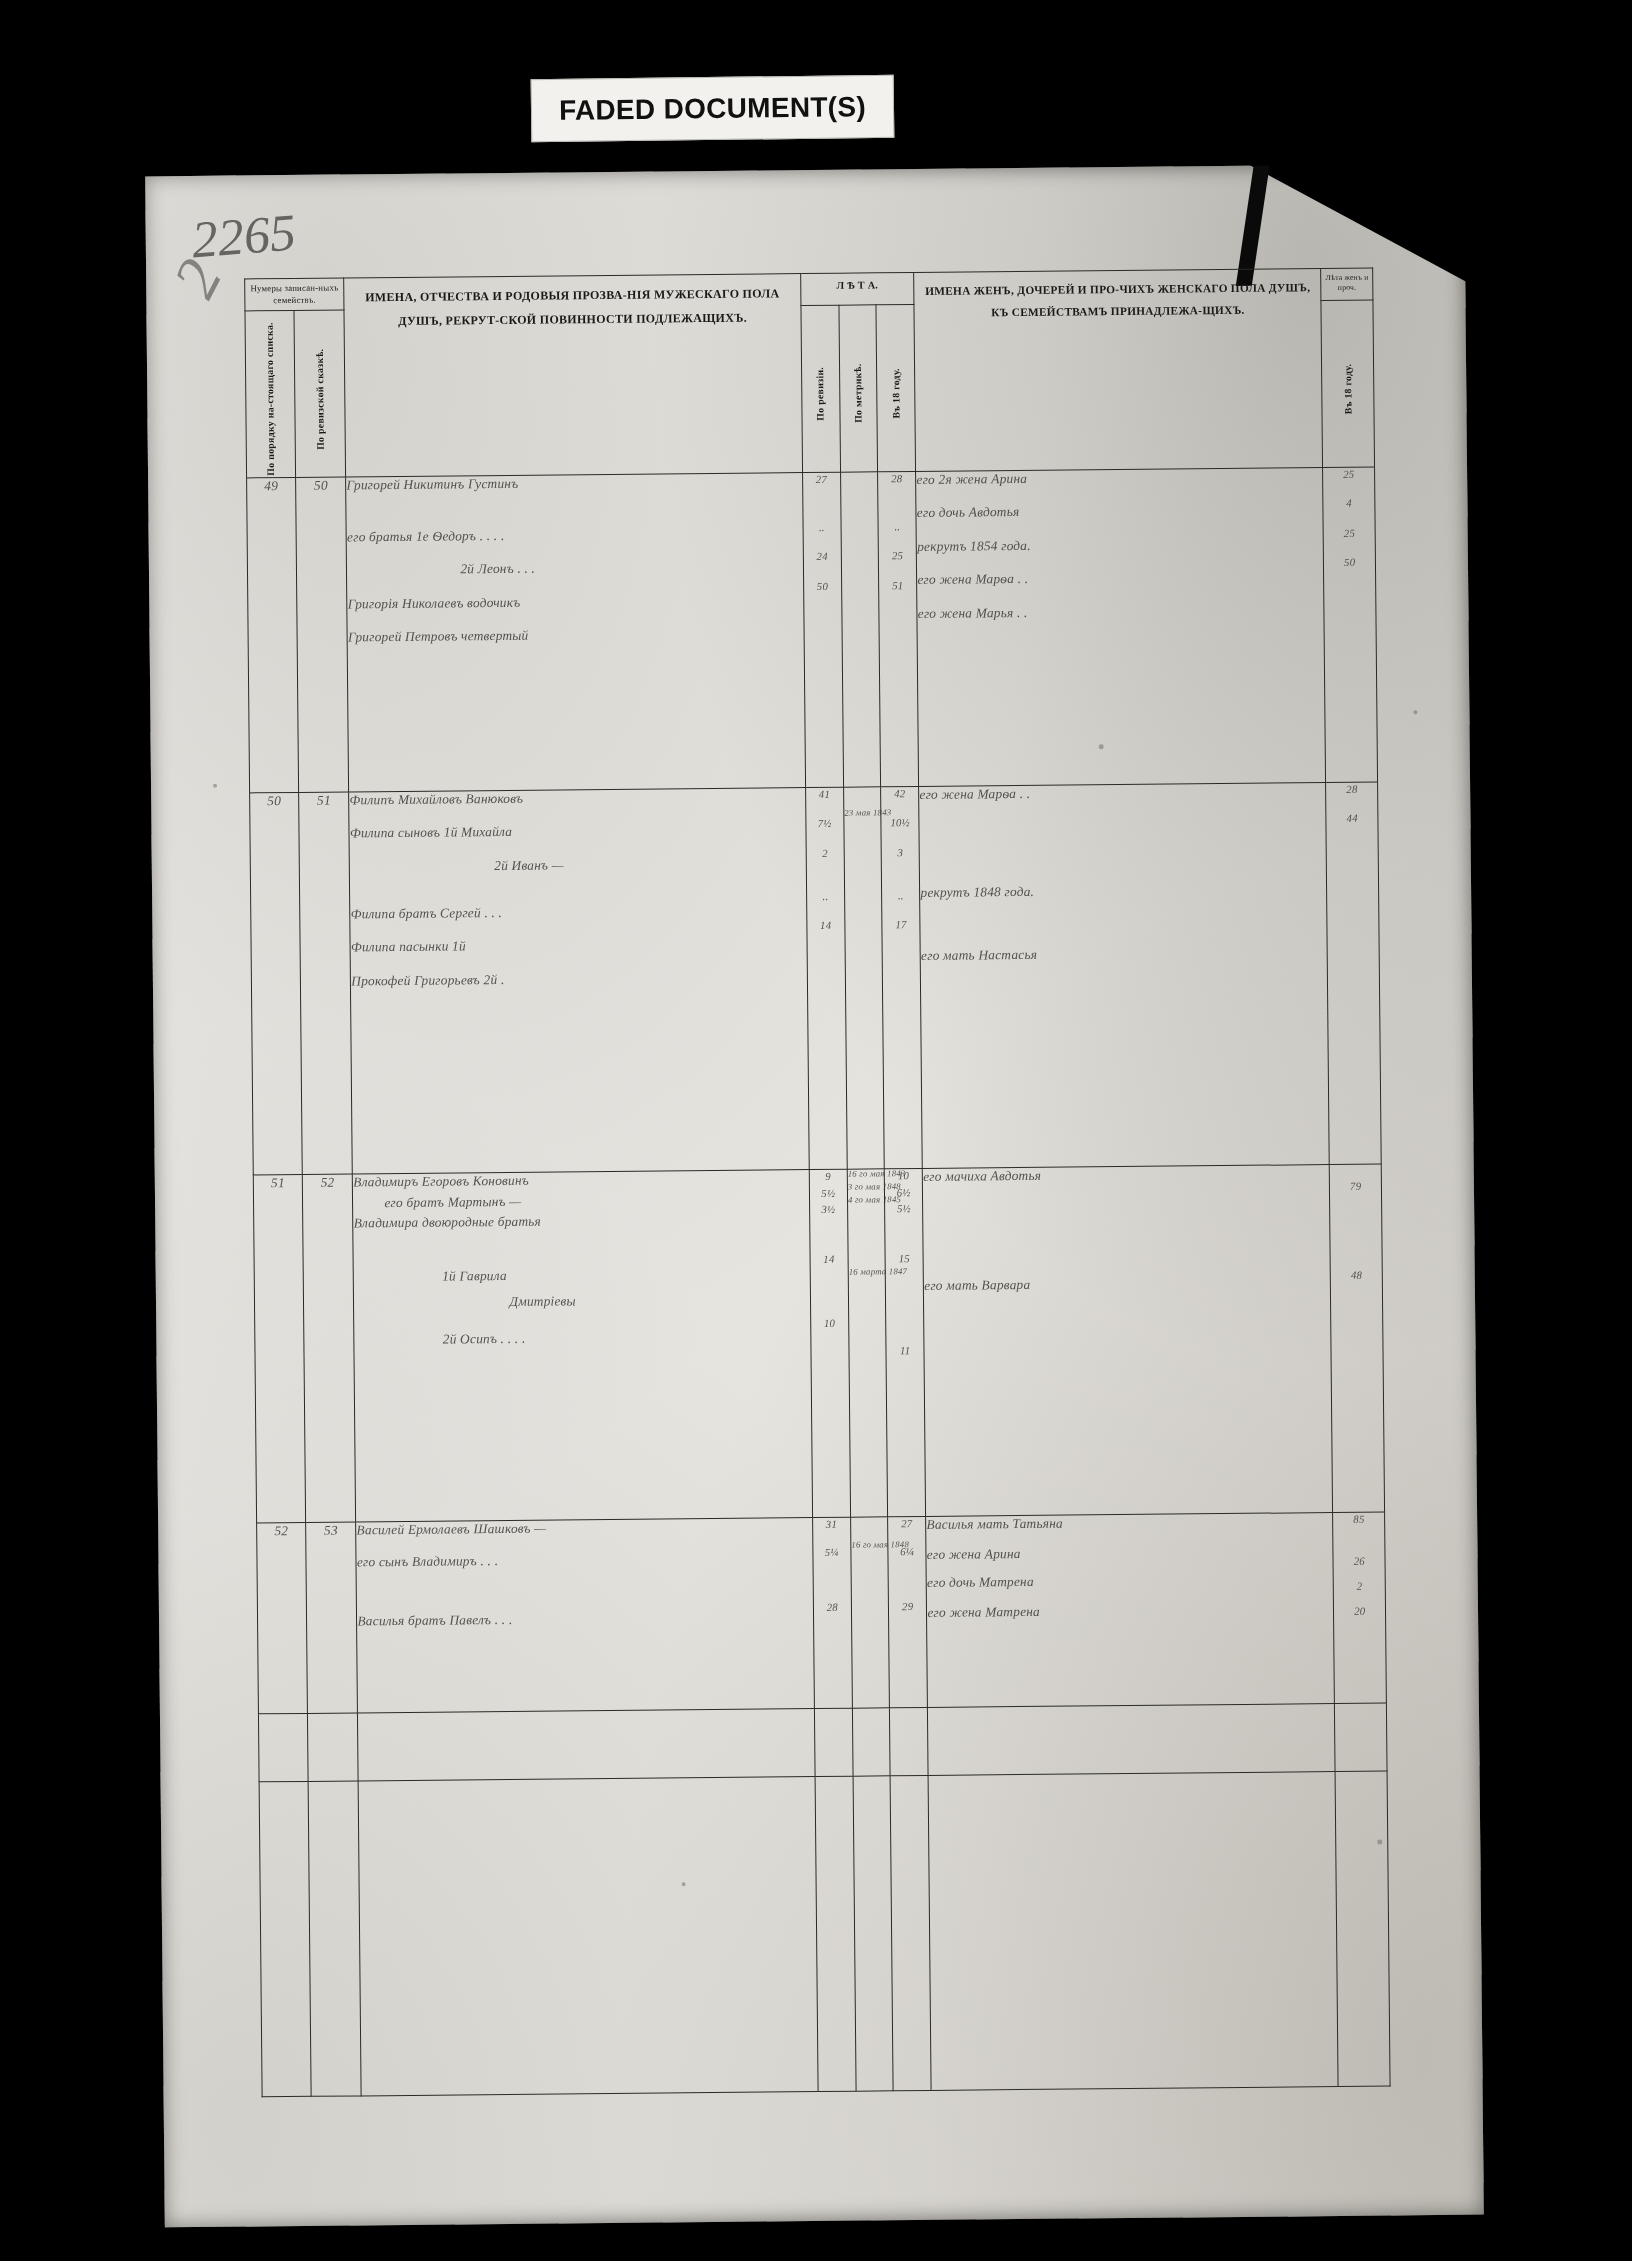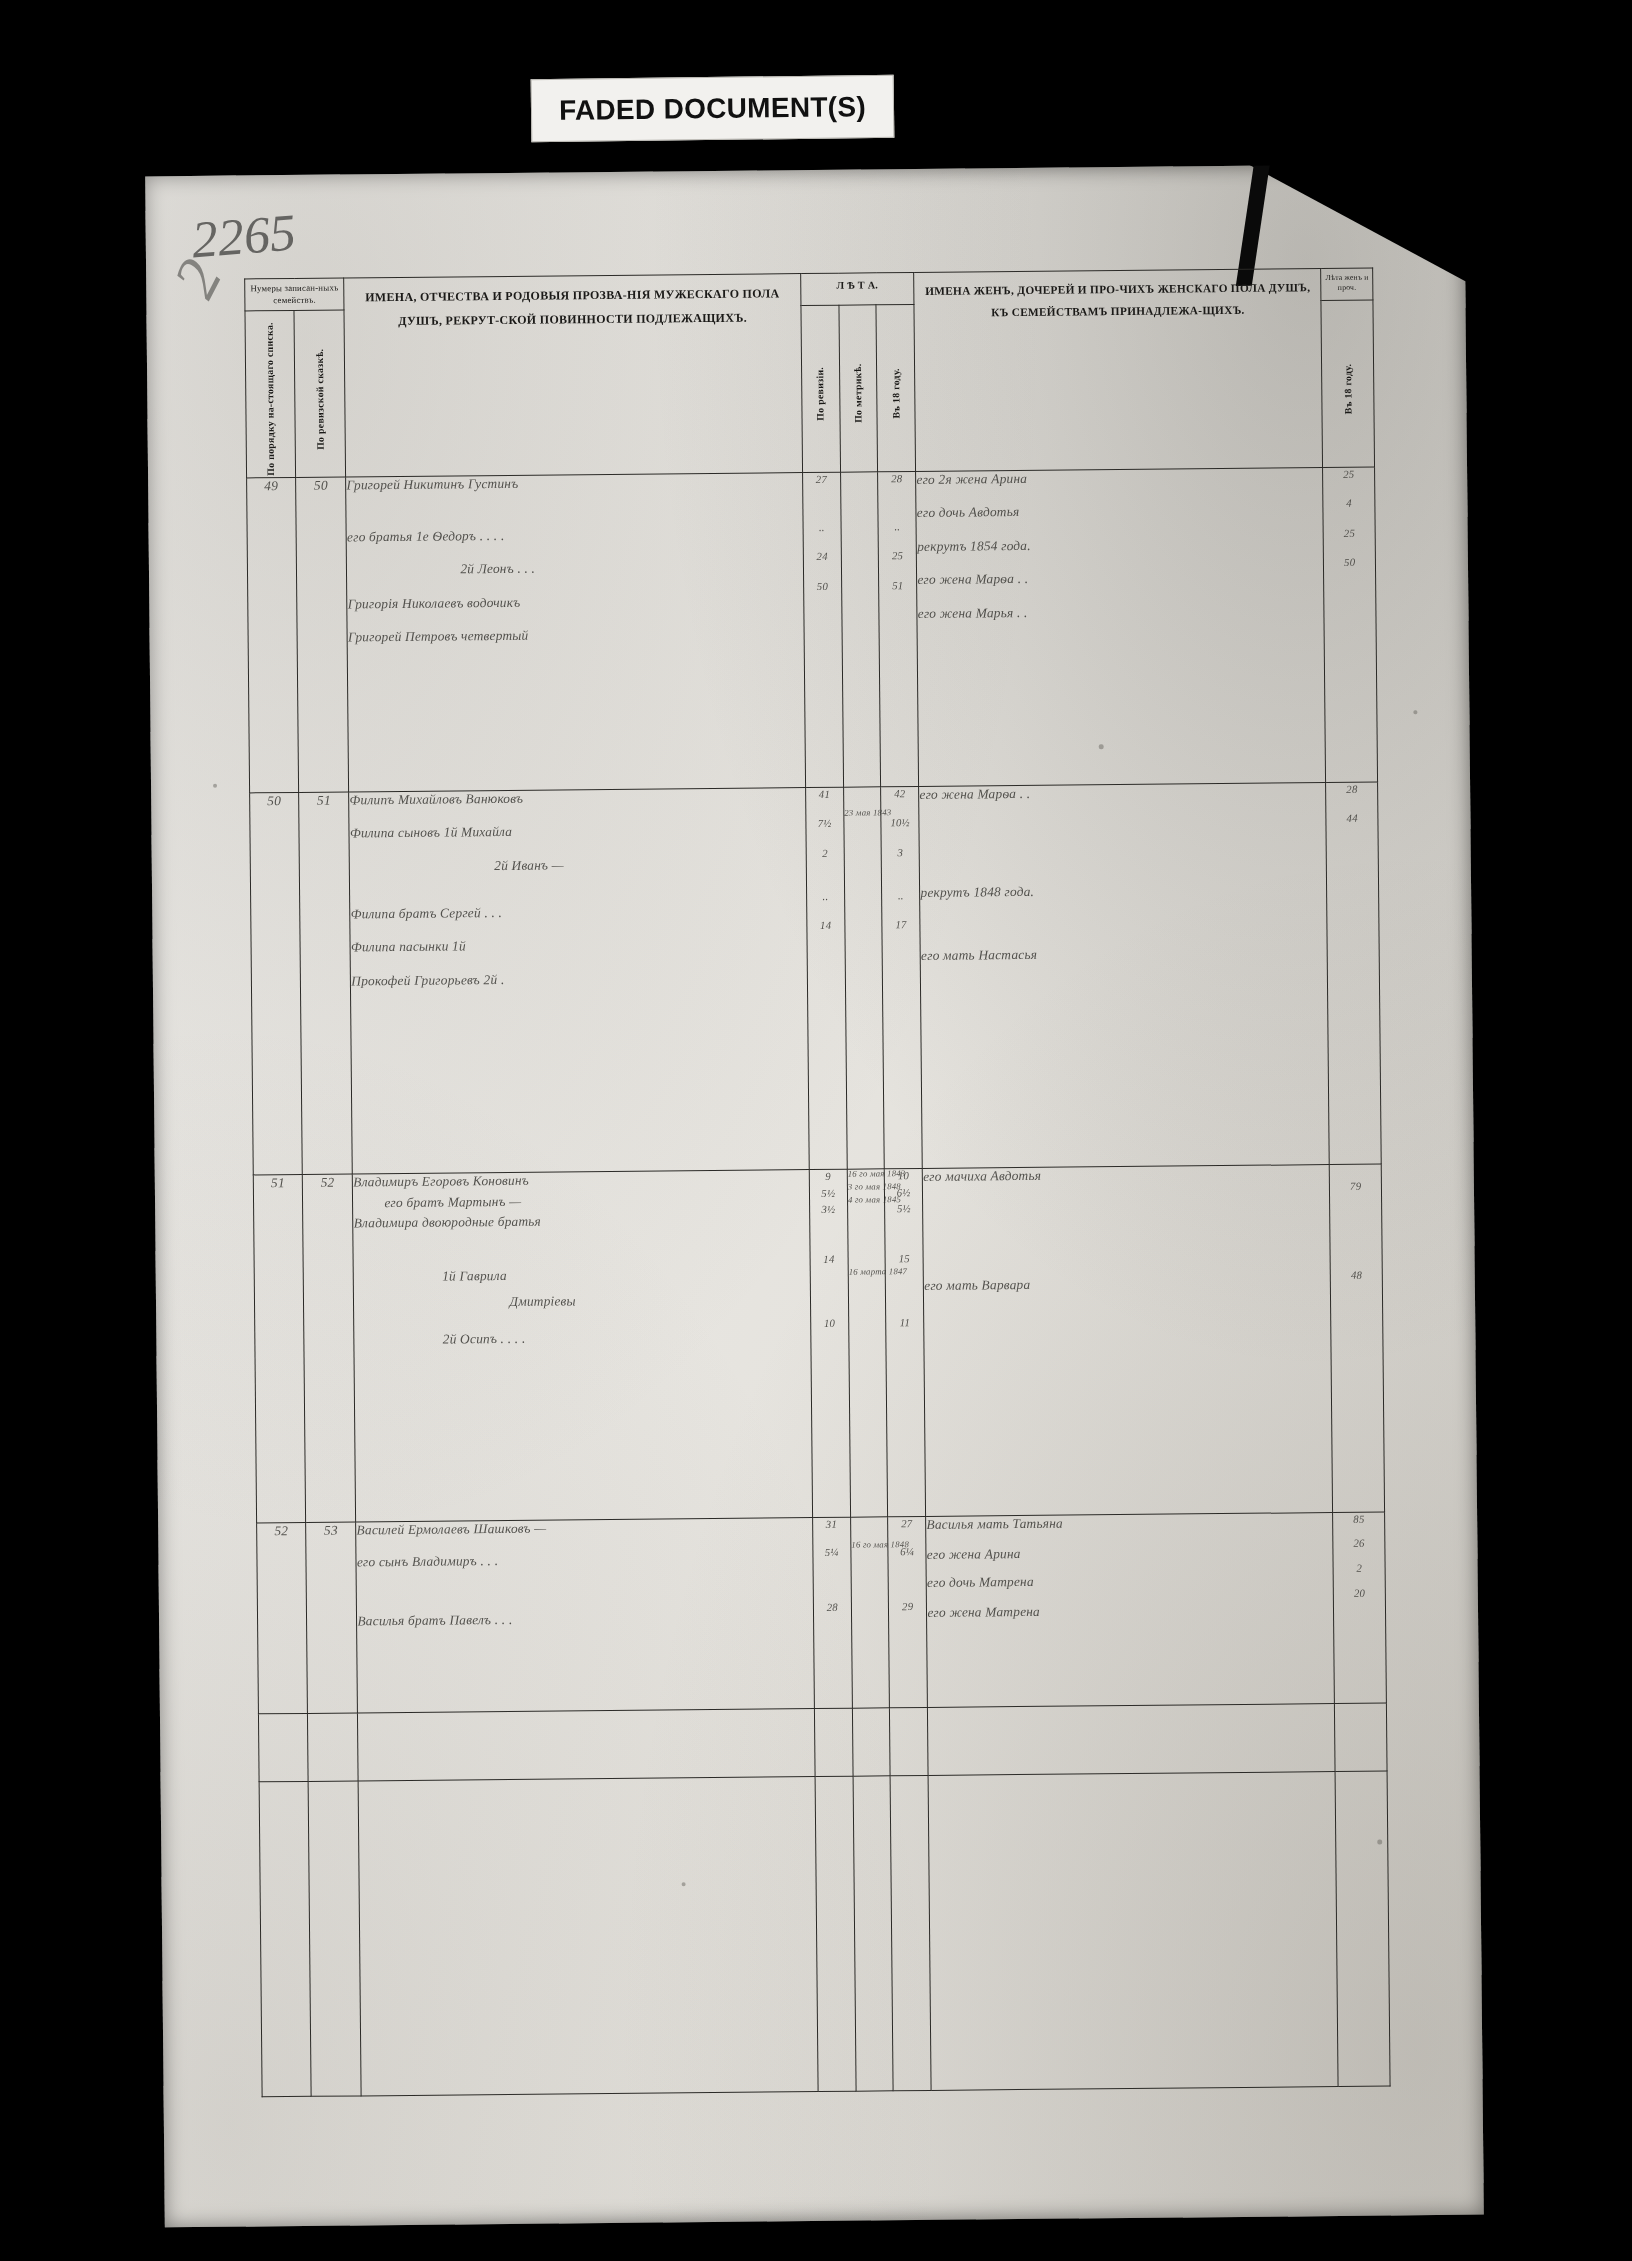--- a/index.html
+++ b/index.html
@@ -412,21 +412,21 @@
             <div class="hand xs">16 го мая 1843</div>
             <div class="hand xs" style="margin-top:4.1px;">3 го мая 1848</div>
             <div class="hand xs" style="margin-top:3.1px;">4 го мая 1845</div>
             <div class="hand xs" style="margin-top:62px;">16 марта 1847</div>
           </td>
           <td class="cellpad num">
             <div class="hand sm">10</div>
             <div class="hand sm" style="margin-top:5.2px;">6½</div>
             <div class="hand sm" style="margin-top:4.1px;">5½</div>
             <div class="hand sm" style="margin-top:38px;">15</div>
-            <div class="hand sm" style="margin-top:52px;font-style:italic;">11</div>
+            <div class="hand sm" style="margin-top:80px;font-style:italic;">11</div>
           </td>
           <td class="cellpad">
             <div class="hand">его мачиха Авдотья</div>
             <div class="hand" style="margin-top:93px;">его мать Варвара</div>
           </td>
           <td class="cellpad num">
             <div class="hand sm" style="margin-top:15.5px;">79</div>
             <div class="hand sm" style="margin-top:77px;">48</div>
           </td>
         </tr>
@@ -457,21 +457,21 @@
             <div class="hand sm" style="margin-top:43px;">29</div>
           </td>
           <td class="cellpad">
             <div class="hand">Василья мать Татьяна</div>
             <div class="hand" style="margin-top:13.4px;">его жена Арина</div>
             <div class="hand" style="margin-top:12.4px;">его дочь Матрена</div>
             <div class="hand" style="margin-top:13.4px;">его жена Матрена</div>
           </td>
           <td class="cellpad num">
             <div class="hand sm">85</div>
-            <div class="hand sm" style="margin-top:12px;">26</div>
+            <div class="hand sm" style="margin-top:30px;">26</div>
             <div class="hand sm" style="margin-top:12.4px;">2</div>
             <div class="hand sm" style="margin-top:13.4px;">20</div>
           </td>
         </tr>
 
         <tr style="height:62px;">
           <td></td>
           <td></td>
           <td></td>
           <td></td>

